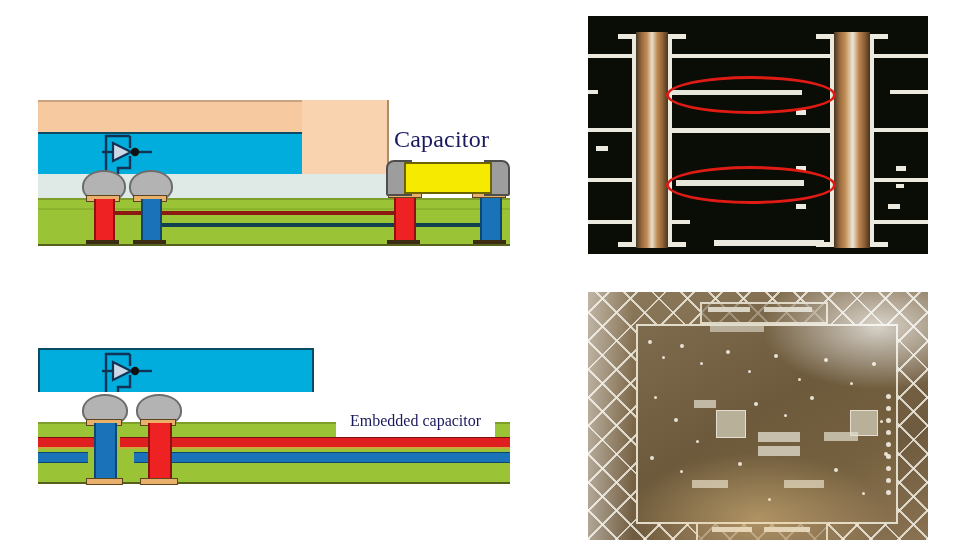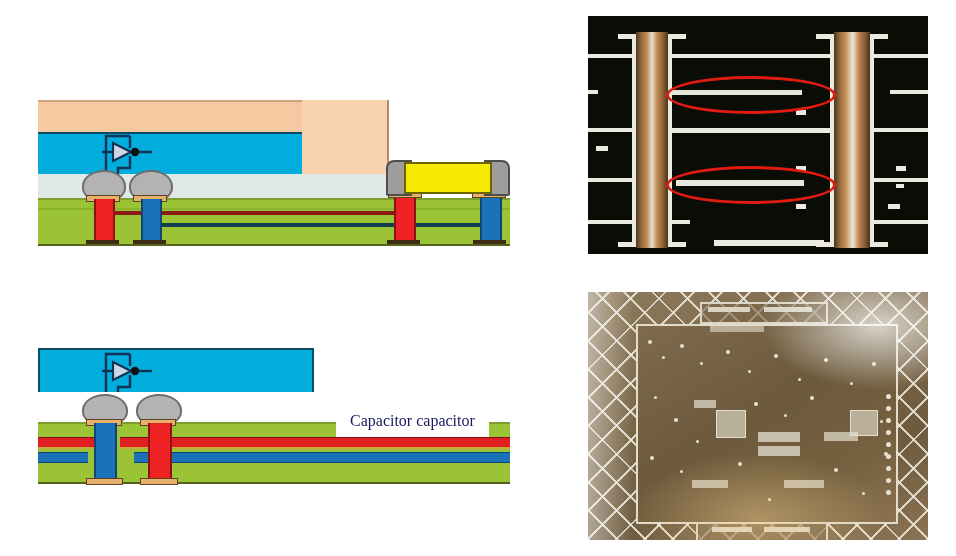--- a/index.html
+++ b/index.html
@@ -104,20 +104,21 @@
   <div class="layer" style="left:442px;top:100px;width:18px;height:46px;background:#1a72b8;border-left:2px solid #0f4672;border-right:2px solid #0f4672;"></div>
   <div class="layer" style="left:435px;top:144px;width:33px;height:4px;background:#3b2c12;"></div>
 
   <div class="layer" style="left:350px;top:94px;width:32px;height:6px;background:#e8b06a;border:1.5px solid #5b4420;"></div>
   <div class="layer" style="left:434px;top:94px;width:32px;height:6px;background:#e8b06a;border:1.5px solid #5b4420;"></div>
 
   <div class="layer" style="left:348px;top:64px;width:22px;height:32px;background:#9d9d9d;border:2px solid #4e4e4e;border-radius:8px 0 0 2px;"></div>
   <div class="layer" style="left:446px;top:64px;width:22px;height:32px;background:#9d9d9d;border:2px solid #4e4e4e;border-radius:0 8px 2px 0;"></div>
   <div class="layer" style="left:366px;top:66px;width:84px;height:28px;background:#f5ea00;border:2px solid #6b6400;"></div>
 
+  <div class="lbl-capacitor" style="left:356px;top:30px;">Capacitor</div>
 </div>
 
 <div class="panel xsec" style="left:38px;top:348px;width:472px;height:140px;">
 
   <div class="layer" style="left:0px;top:0px;width:272px;height:44px;background:#00addd;border:2px solid #0b4a63;"></div>
 
   <svg style="position:absolute;left:62px;top:0px;width:68px;height:50px;" viewBox="0 0 68 50">
     <path d="M6,46 L6,6 L30,6" fill="none" stroke="#113355" stroke-width="2.4"></path>
     <path d="M30,6 L30,18" fill="none" stroke="#113355" stroke-width="2.4"></path>
     <path d="M2,23 L12,23" fill="none" stroke="#113355" stroke-width="2.4"></path>
@@ -142,21 +143,21 @@
   <div class="layer" style="left:44px;top:46px;width:42px;height:28px;background:#b3b3b3;border:2px solid #6d6d6d;border-radius:50% 50% 44% 44%;"></div>
   <div class="layer" style="left:48px;top:71px;width:34px;height:5px;background:#e8b06a;border:1.5px solid #5b4420;"></div>
   <div class="layer" style="left:56px;top:75px;width:19px;height:57px;background:#1a72b8;border-left:2px solid #0f4672;border-right:2px solid #0f4672;"></div>
   <div class="layer" style="left:48px;top:130px;width:35px;height:5px;background:#e8b06a;border:1.5px solid #5b4420;"></div>
 
   <div class="layer" style="left:98px;top:46px;width:42px;height:28px;background:#b3b3b3;border:2px solid #6d6d6d;border-radius:50% 50% 44% 44%;"></div>
   <div class="layer" style="left:102px;top:71px;width:34px;height:5px;background:#e8b06a;border:1.5px solid #5b4420;"></div>
   <div class="layer" style="left:110px;top:75px;width:20px;height:57px;background:#ee2222;border-left:2px solid #8d1111;border-right:2px solid #8d1111;"></div>
   <div class="layer" style="left:102px;top:130px;width:36px;height:5px;background:#e8b06a;border:1.5px solid #5b4420;"></div>
 
-  <div class="lbl-embedded" style="left:298px;top:58px;">Capacitor capacitor</div>
+  <div class="lbl-embedded" style="left:298px;top:58px;">Embedded capacitor</div>
 </div>
 
 <div class="photo" style="left:588px;top:16px;width:340px;height:238px;">
   <div class="micro-bg"></div>
 
   <div class="mg-band" style="left:0px;top:38px;width:44px;height:4px;background:#eceade;"></div>
   <div class="mg-band" style="left:0px;top:112px;width:44px;height:4px;background:#eceade;"></div>
   <div class="mg-band" style="left:0px;top:162px;width:44px;height:4px;background:#eceade;"></div>
   <div class="mg-band" style="left:0px;top:204px;width:44px;height:4px;background:#eceade;"></div>
   <div class="mg-band" style="left:0px;top:74px;width:10px;height:4px;background:#eceade;"></div>

